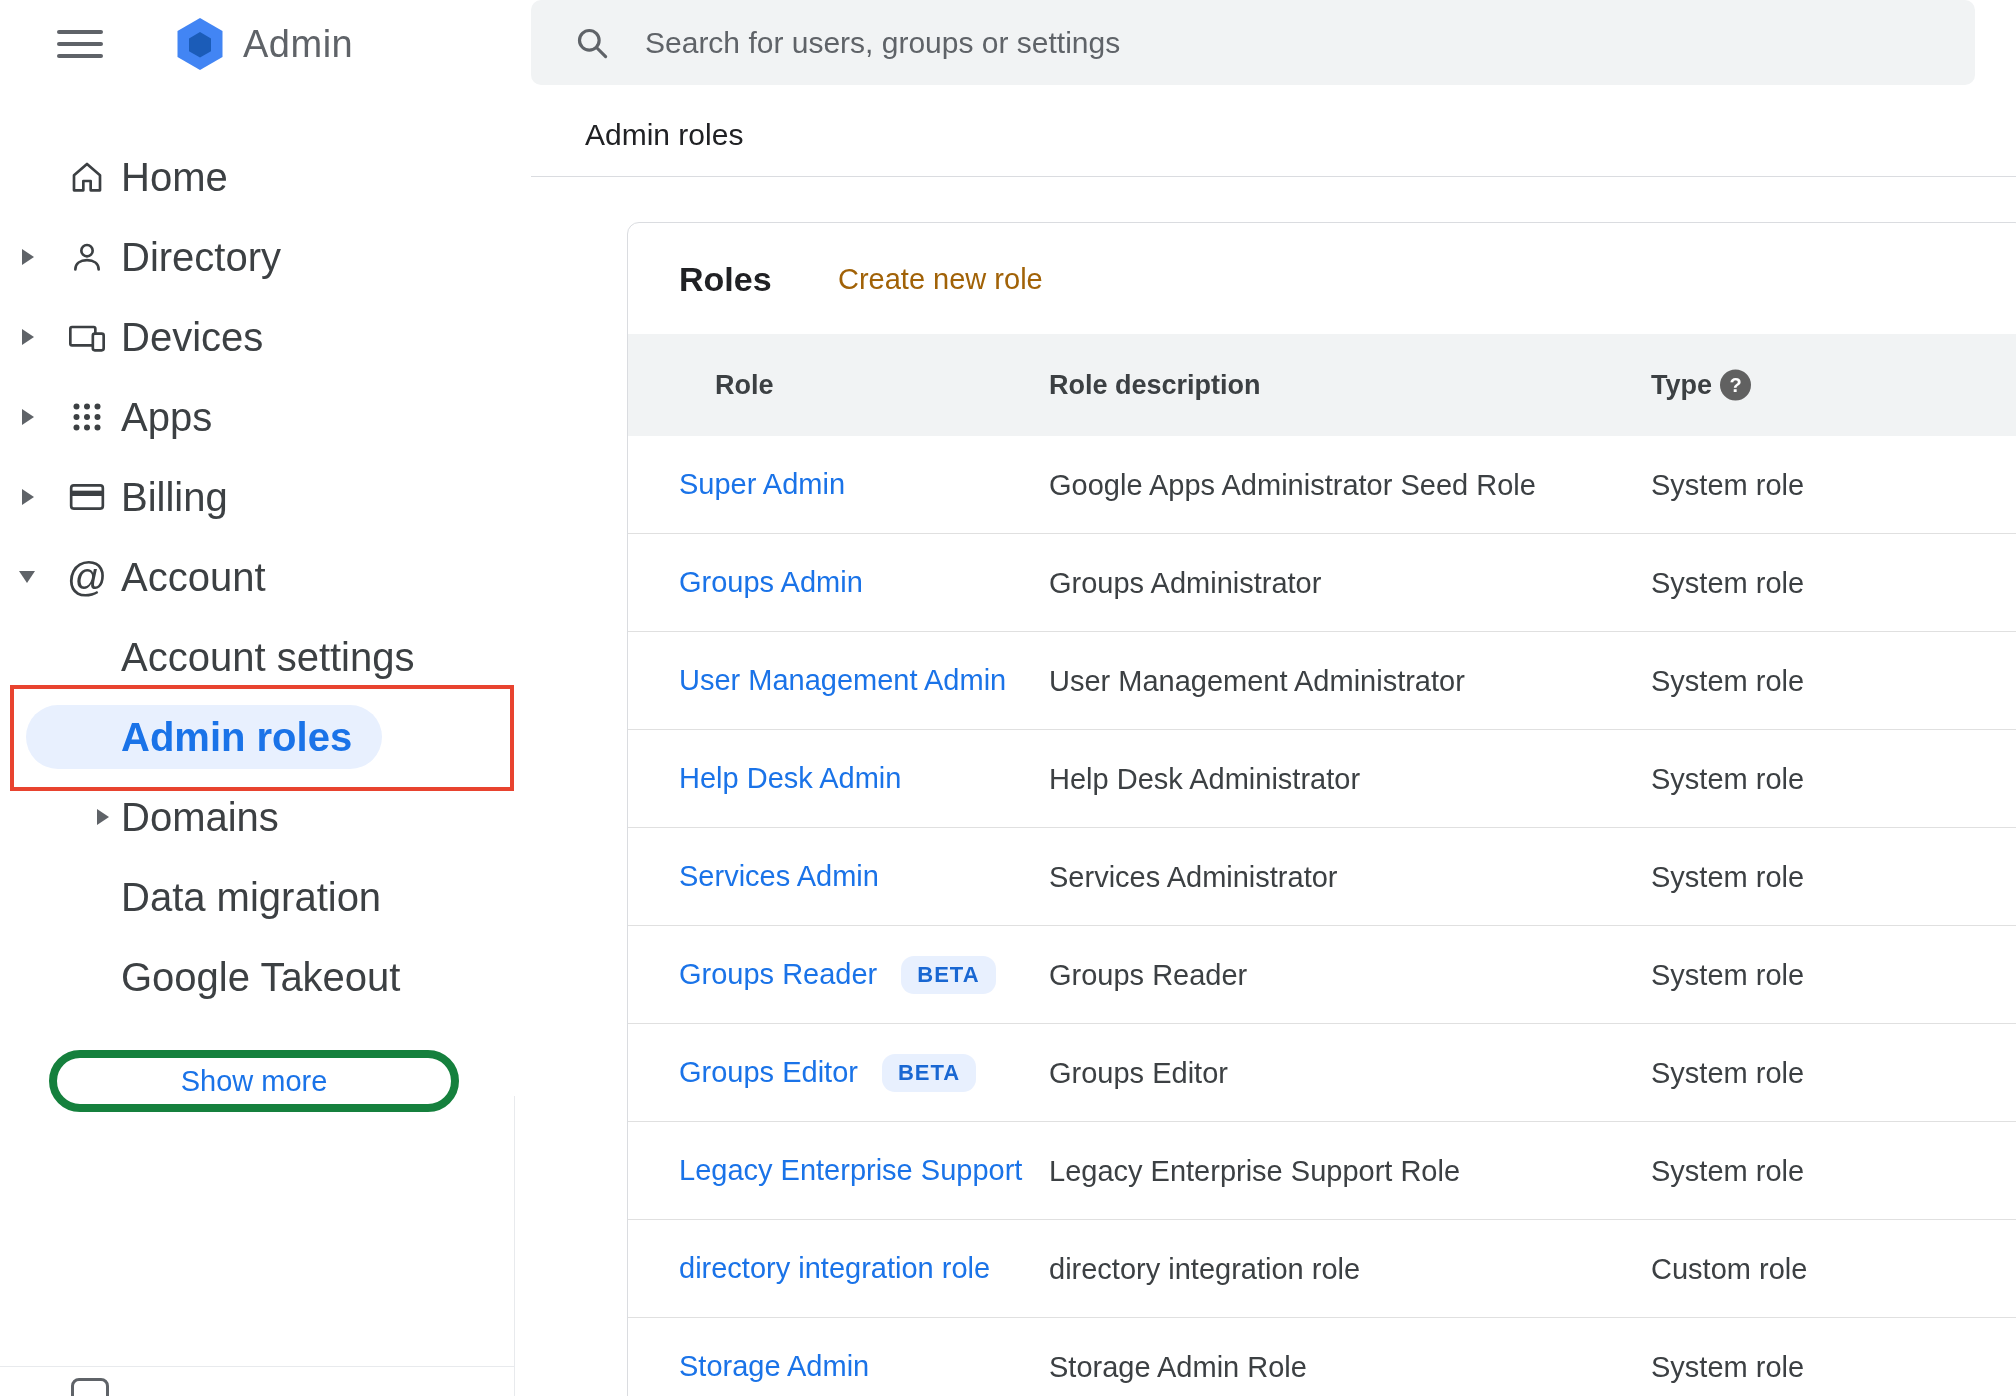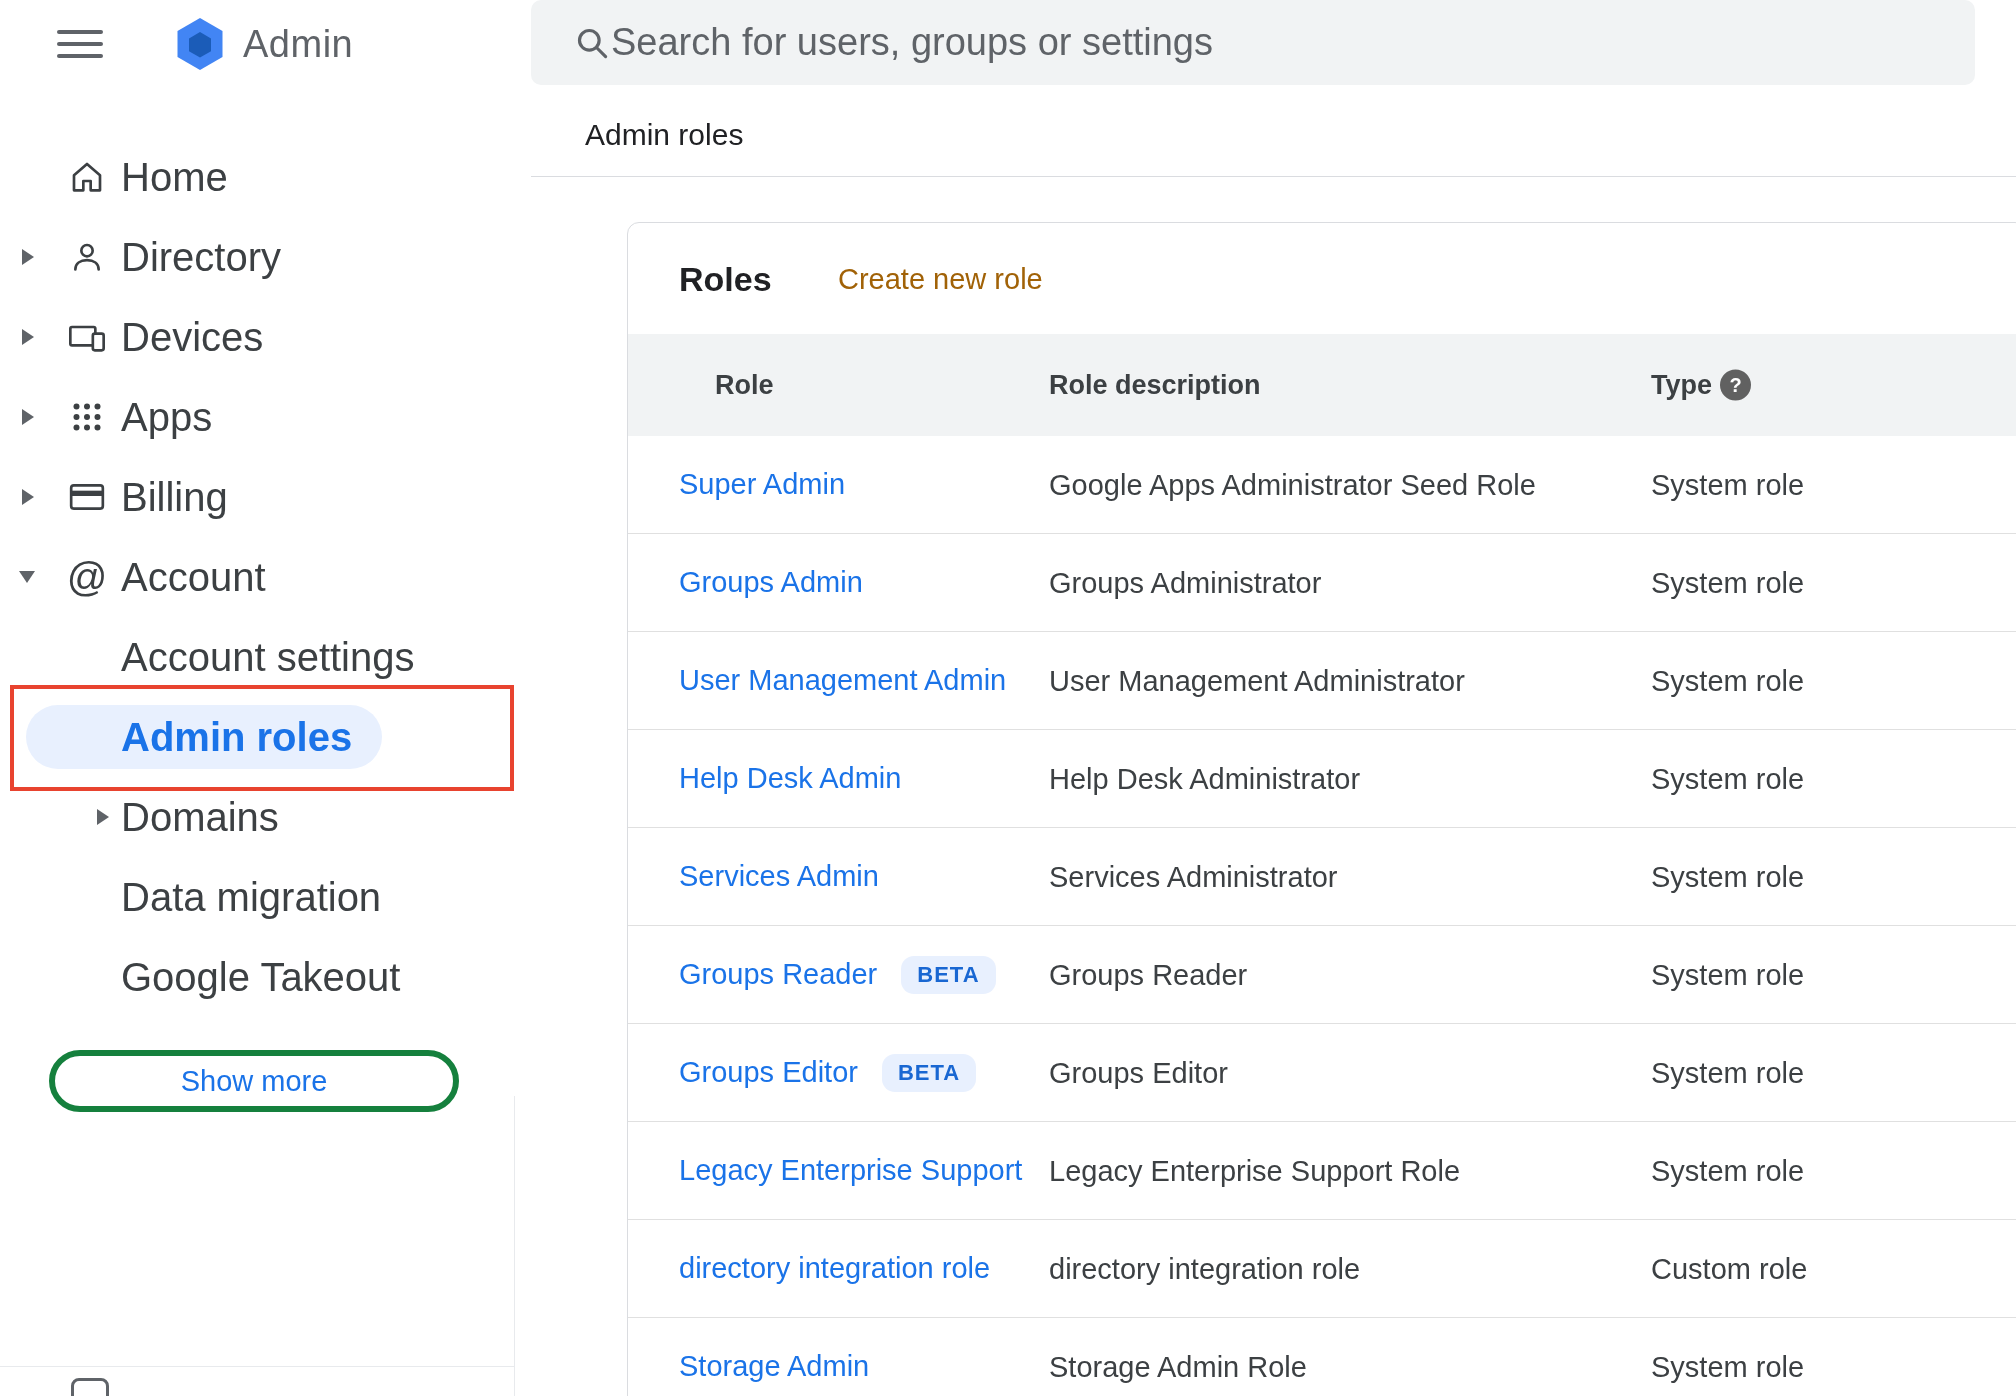--- a/index.html
+++ b/index.html
@@ -45,21 +45,21 @@
     font-size: 40px; color: #3c4043; white-space: nowrap; z-index: 1;
   }
   .pill {
     position: absolute; left: 26px; top: 8px; width: 356px; height: 64px;
     border-radius: 32px; background: #e8f0fe; z-index: 0;
   }
   .nav-item.selected .nav-label { color: #1a73e8; font-weight: 700; }
 
   .show-more {
     position: absolute; left: 49px; top: 1050px; width: 410px; height: 62px;
-    border: 6px solid #15803d; border-radius: 32px;
+    border: 8px solid #15803d; border-radius: 32px;
     display: flex; align-items: center; justify-content: center;
     font-size: 29px; color: #1a73e8; cursor: pointer; background: #fff;
   }
 
   .annotation {
     position: absolute; left: 10px; top: 685px; width: 504px; height: 106px;
     border: 4px solid #e8432f; z-index: 5; pointer-events: none;
   }
 
   .sb-bottom-line { position: absolute; left: 0; top: 1366px; width: 515px; height: 1px; background: #e8eaed; }
@@ -71,22 +71,22 @@
 
   
   .main { position: absolute; left: 515px; top: 0; width: 1501px; height: 1396px; }
 
   .searchbar {
     position: absolute; left: 16px; top: 0; width: 1444px; height: 85px;
     background: #f1f3f4; border-radius: 10px; display: flex; align-items: center;
   }
   .search-ic { margin-left: 42px; display: flex; }
   .search-input {
-    flex: 1; border: none; outline: none; background: transparent;
-    font-size: 38px; font-family: inherit; color: #202124;
+    margin-left: 34px; flex: 1; border: none; outline: none; background: transparent;
+    font-size: 30px; font-family: inherit; color: #202124;
   }
   .search-input::placeholder { color: #5f6368; opacity: 1; }
 
   .breadcrumb { position: absolute; left: 70px; top: 118px; font-size: 30px; color: #202124; }
   .main-divider { position: absolute; left: 16px; top: 176px; width: 1485px; height: 1px; background: #dadce0; }
 
   .card {
     position: absolute; left: 112px; top: 222px; width: 1400px; height: 1300px;
     border: 1px solid #dadce0; border-radius: 12px; background: #fff; overflow: hidden;
   }

